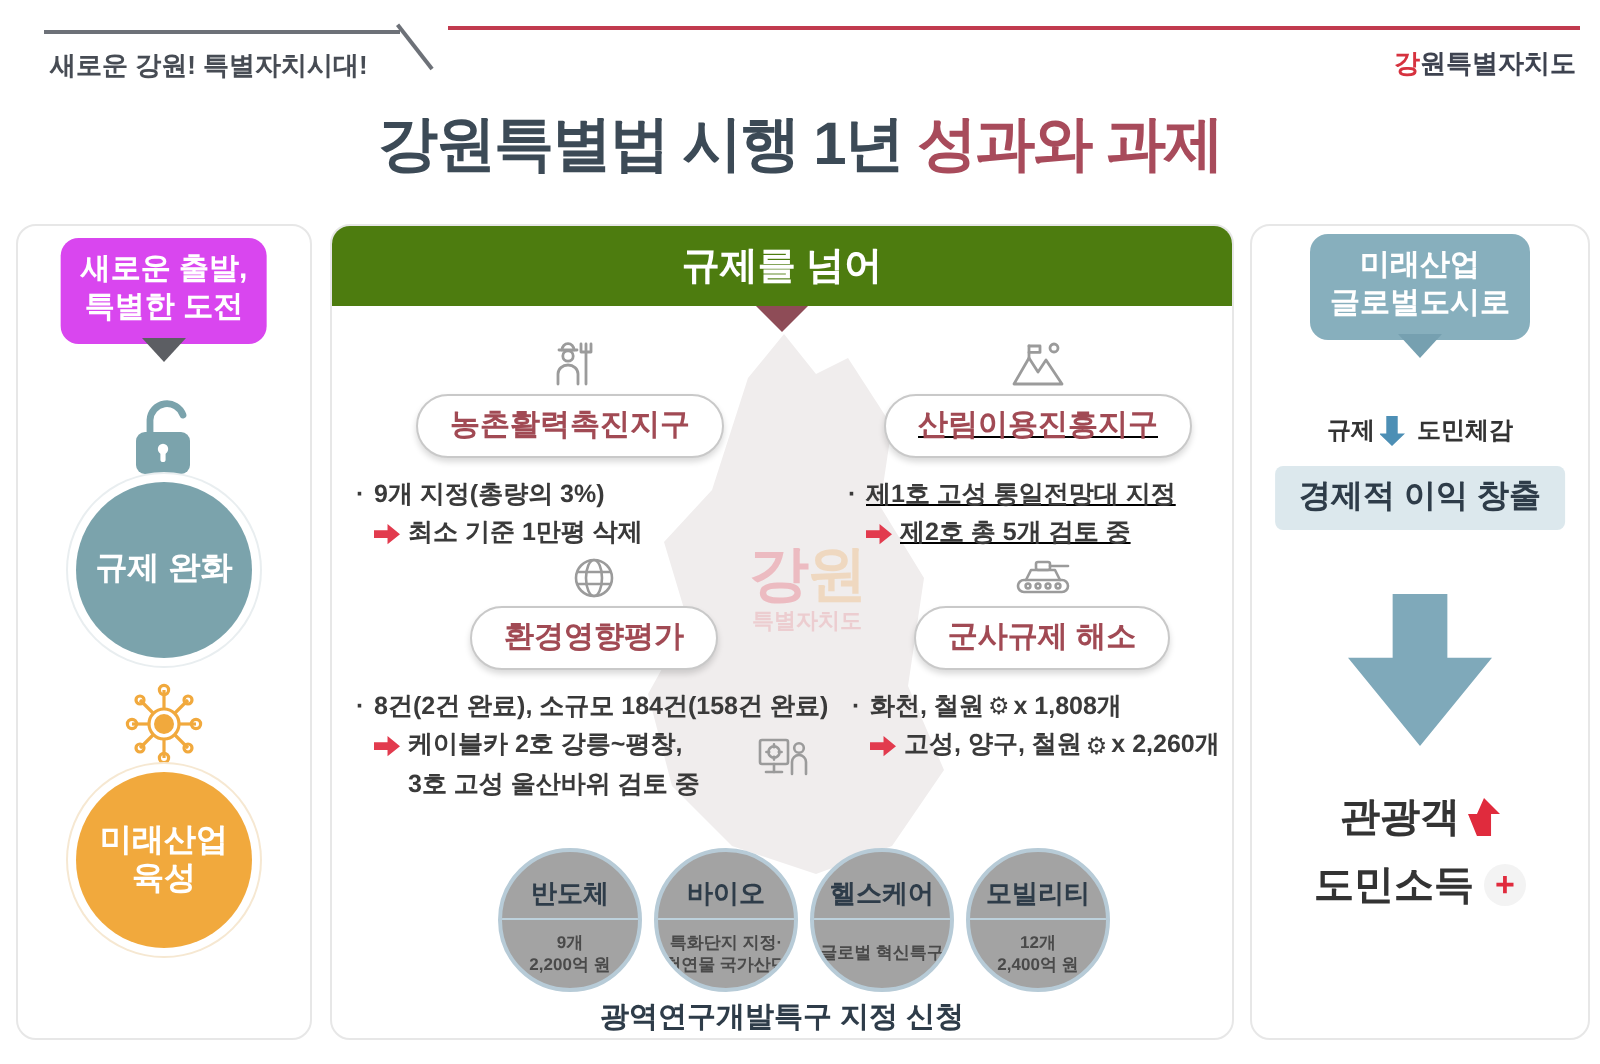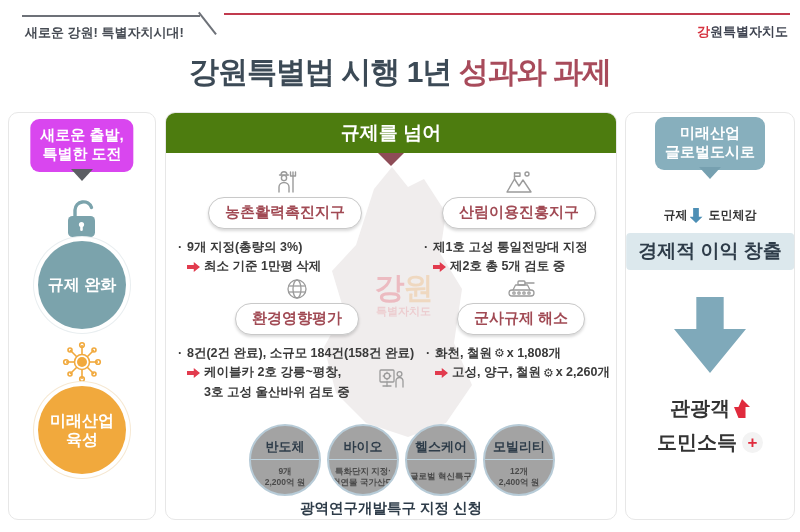--- a/index.html
+++ b/index.html
@@ -64,21 +64,21 @@
   .ind-circle { width:72px; height:72px; border-radius:50%; border:2px solid #b7cbd7; background:#a3a3a3; display:flex; flex-direction:column; overflow:hidden; }
   .ind-top { height:34px; display:flex; align-items:flex-end; justify-content:center; font-size:13px; font-weight:800; color:#2e3c49; border-bottom:1.5px solid #bdd1dc; padding-bottom:3px; white-space:nowrap; }
   .ind-bottom { flex:1; display:flex; flex-direction:column; align-items:center; justify-content:center; font-size:8.5px; font-weight:700; color:#4a4a4a; line-height:1.35; white-space:nowrap; }
   .center-footer { position:absolute; left:0; top:386px; width:100%; text-align:center; font-size:14.5px; font-weight:800; color:#2e3c49; z-index:1; }
 
   
   .effect-row { position:absolute; left:0; top:94px; width:100%; display:flex; align-items:center; justify-content:center; font-size:12px; font-weight:800; color:#333; white-space:nowrap; }
   .arr-up, .arr-down { display:inline-block; width:13px; height:15px; margin:0 2px; }
   .arr-down { background:#4d8fb5; clip-path:polygon(50% 100%,100% 58%,72% 58%,72% 0,28% 0,28% 58%,0 58%); }
   .arr-up-red { background:#e02b3d; clip-path:polygon(50% 0,100% 42%,72% 42%,72% 100%,28% 100%,0 42%,28% 42%); }
-  .benefit-box { position:absolute; left:50%; transform:translateX(-50%); top:120px; background:#dce8ed; border-radius:4px; padding:5px 12px 6px; font-size:19px; font-weight:800; color:#2e3c49; white-space:nowrap; }
+  .benefit-box { position:absolute; left:50%; transform:translateX(-50%); top:120px; background:#dce8ed; border-radius:4px; padding:5px 12px 6px; font-size:16px; font-weight:800; color:#2e3c49; white-space:nowrap; }
   .big-arrow { position:absolute; left:50%; transform:translateX(-50%); top:184px; width:72px; height:76px; background:#7fa9ba; clip-path:polygon(31% 0,69% 0,69% 42%,100% 42%,50% 100%,0 42%,31% 42%); }
   .outcome { position:absolute; left:0; width:100%; display:flex; align-items:center; justify-content:center; font-size:20px; font-weight:800; color:#333; white-space:nowrap;text-align:right; }
   .outcome .arr-up-red { width:16px; height:19px; margin-left:4px; }
   .plus-badge { display:inline-flex; align-items:center; justify-content:center; width:21px; height:21px; border-radius:50%; background:#f3f3f3; color:#e02b3d; font-size:17px; font-weight:800; margin-left:5px; line-height:1; }
 
   svg { display:block; }
 </style>
 </head>
 <body>
 
@@ -173,21 +173,21 @@
       <span class="pill">농촌활력촉진지구</span>
       <div class="sec-lines">
         <div><span class="bullet-mark">·</span><span>9개 지정(총량의 3%)</span></div>
         <div class="arrow-line">
             <span class="arr-right"></span>
             <span>최소 기준 1만평 삭제</span>
           </div>
       </div>
     </div>
 
-    <div class="section" style="left:258px; top:56px; width:190px;">
+    <div class="section" style="left:258px; top:56px; width:190px;text-decoration:underline;">
       <span class="sec-icon" style="width:28px;">
         <svg width="28" height="26" viewBox="0 0 28 26" fill="none" stroke="#9b9b9b" stroke-width="1.4" stroke-linejoin="round" stroke-linecap="round">
           <path d="M2 23 L9.5 10 L14 17 L18 11 L26 23 Z"></path>
           <line x1="9.5" y1="10" x2="9.5" y2="4"></line>
             <path d="M9.5 4 h5.5 v3.2 h-5.5"></path>
           <circle cx="22" cy="5" r="2"></circle>
         </svg>
       </span>
       <span class="pill">산림이용진흥지구</span>
       <div class="sec-lines">

